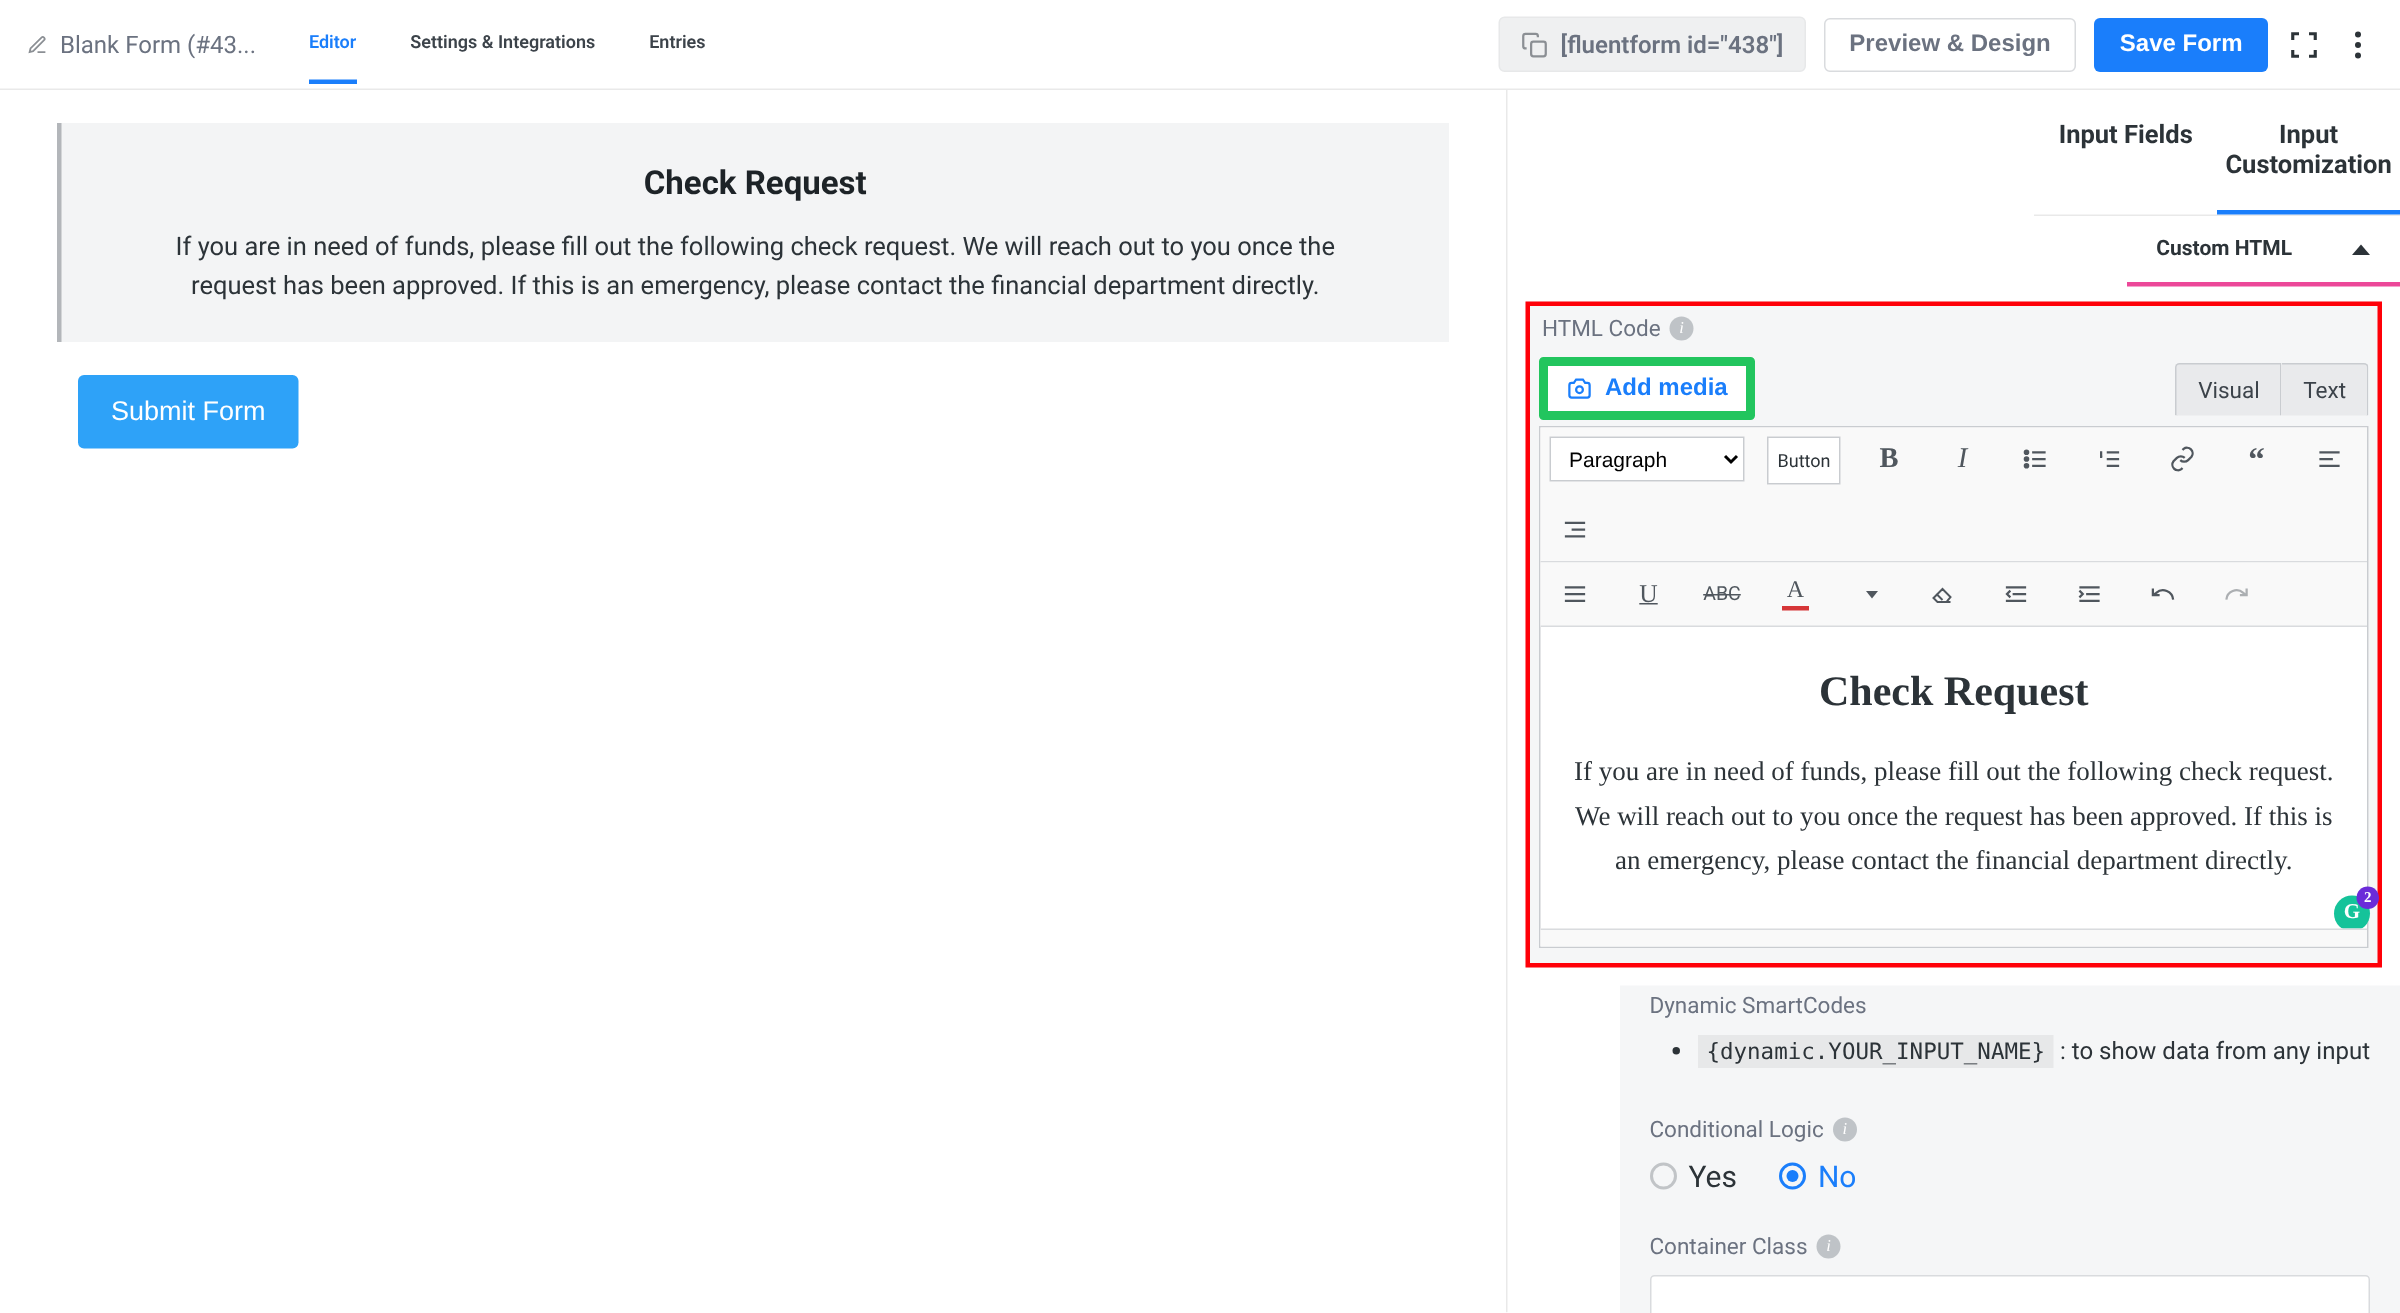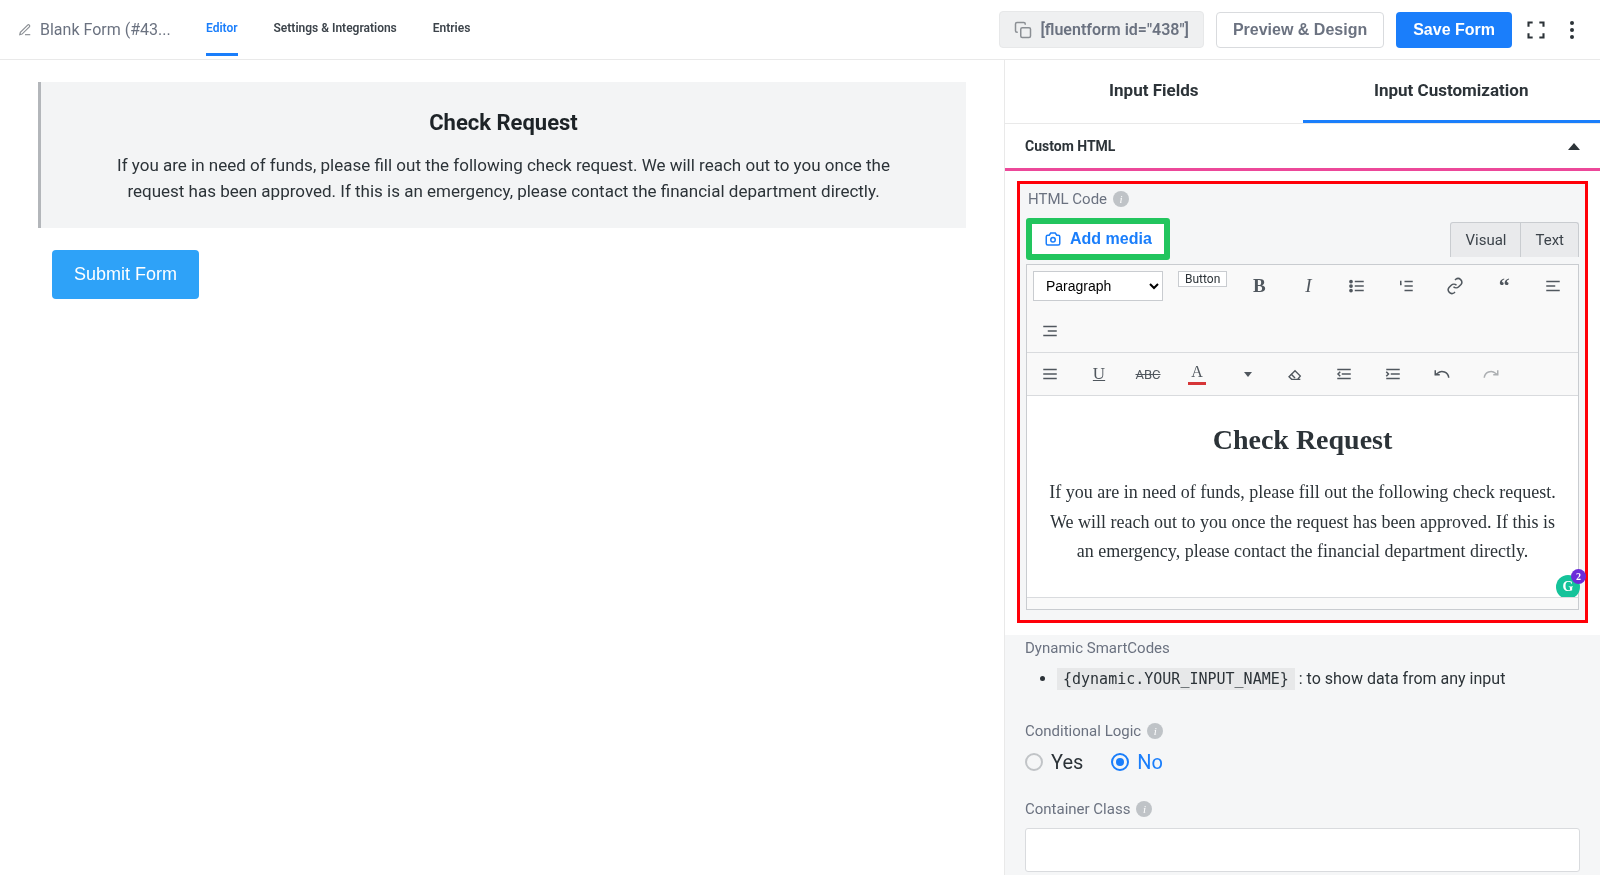--- a/index.html
+++ b/index.html
@@ -138,20 +138,21 @@
   margin-left: 14px;
 }
 
 
 .side-panel {
   width: 596px;
   border-left: 1px solid #e9e9e9;
   display: flex;
   flex-direction: column;
   overflow-y: auto;
+  align-items: flex-end;
 }
 .panel-tabs {
   display: flex;
   border-bottom: 1px solid #e9e9e9;
 }
 .panel-tab {
   flex: 1;
   text-align: center;
   padding: 20px 0;
   font-size: 17px;
@@ -254,21 +255,21 @@
 }
 .para-select {
   height: 30px;
   min-width: 130px;
   border: 1px solid #c9ccd0;
   font-size: 14px;
   padding: 0 8px;
   background: #fff;
 }
 .tool-chip {
-  height: 16px;
+  height: 32px;
   padding: 0 6px;
   border: 1px solid #c9ccd0;
   background: #fff;
   font-size: 12px;
   display: inline-flex;
   align-items: center;
   cursor: pointer;
 }
 .tool {
   width: 34px; height: 30px;

